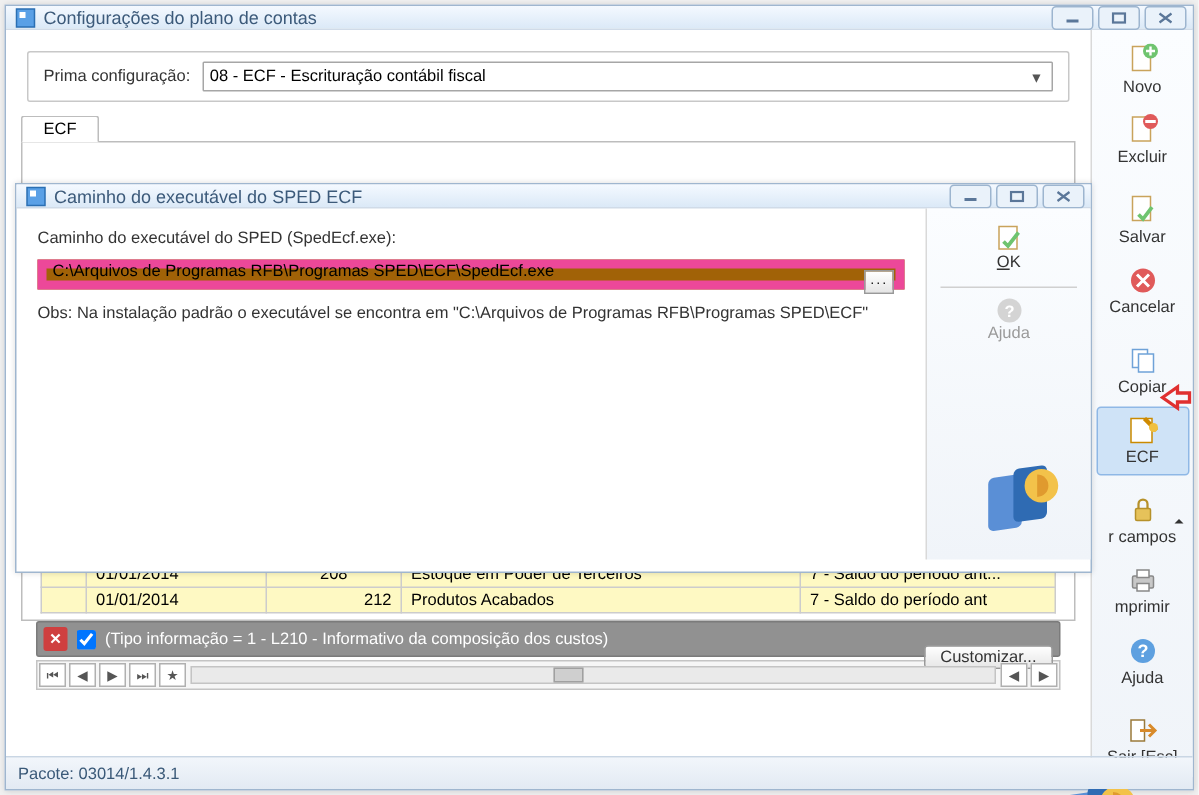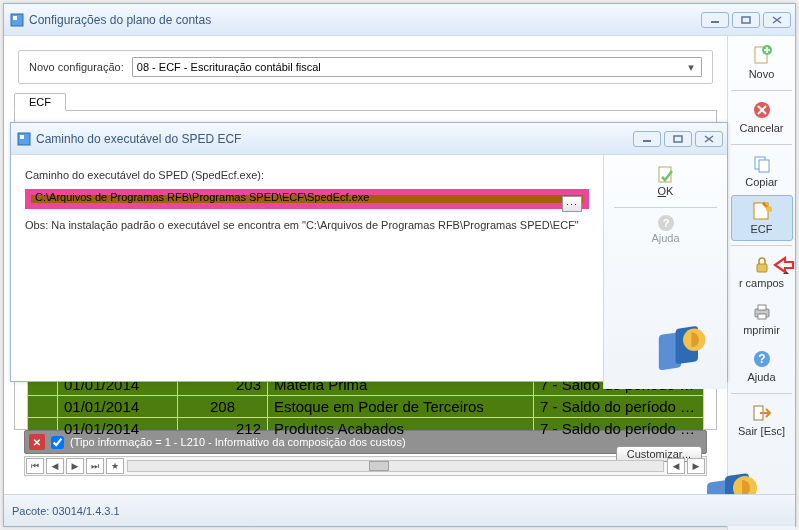--- a/index.html
+++ b/index.html
@@ -13,21 +13,21 @@
     overflow: hidden;
     position: relative;
   }
   .win {
     position: absolute;
     background: #fff;
     border: 1px solid #9fb6cf;
     box-shadow: 0 0 4px rgba(0,0,0,.15);
   }
   .titlebar {
-    height: 32px;
+    height: 16px;
     background: linear-gradient(#f4f9ff, #dbe9f7);
     border-bottom: 1px solid #d0dbe8;
     display: flex;
     align-items: center;
     padding: 0 4px 0 6px;
   }
   .titlebar .icon {
     width: 14px; height: 14px; margin-right: 5px;
     display: inline-block;
   }
@@ -190,58 +190,58 @@
     font-size:9px; color:#555;
   }
   .grid-nav .scroll-track {
     flex:1; height: 12px; border:1px solid #c4c4c4; margin: 2px; background:#eaeaea; position:relative;
   }
   .grid-nav .thumb {
     position:absolute; left:45%; top:0; width:20px; height:10px; background:#cfcfcf; border:1px solid #a0a0a0;
   }
   .statusbar {
     position:absolute; bottom:0; left:0; right:0;
-    height: 32px;
+    height: 22px;
     background: linear-gradient(#f2f6fb,#e2eaf3);
     border-top: 1px solid #c9d6e4;
     display:flex; align-items:center; padding: 0 8px;
     color:#3a5978; font-size: 11px;
   }
   table.data {
     width: calc(100% - 24px);
     margin: 0 12px;
     border-collapse: collapse;
     table-layout: fixed;
   }
   table.data td {
     border: 1px solid #ccc;
     padding: 2px 6px;
-    font-size: 15px;
-    background: #4d7c0f;
+    font-size: 11px;
+    background: #fef9c3;
     white-space: nowrap;
     overflow: hidden;
     text-overflow: ellipsis;
     margin-top: 16px;
   }
   
   .modal {
     left: 10px; top: 122px;
     width: 718px; height: 260px;
     z-index: 30;
   }
   .modal .mbody {
     display:flex;
     height: calc(100% - 24px);
   }
   .modal .mcontent {
     flex:1;
     padding: 14px 14px;
   }
   .modal .mright {
-    width: 124px;
+    width: 110px;
     border-left: 1px solid #d9d9d9;
     background: linear-gradient(#fbfdff,#f0f4f9);
     display:flex; flex-direction:column;
     align-items:center;
     padding: 8px 4px;
   }
   .mbtn {
     display:flex; flex-direction:column; align-items:center;
     font-size:11px; color:#333; padding:2px 0 6px;
     width: 96px; cursor:pointer;
@@ -302,21 +302,21 @@
     <span class="winbtn">
       <svg width="10" height="8">
           <path d="M1 1 L9 7 M9 1 L1 7" stroke="#5b7799" stroke-width="1.5"></path>
         </svg>
     </span>
   </div>
   <div class="main-body">
     <div class="content">
       <div class="fieldset">
         <div class="row-inline">
-          <span class="lbl">Novo configuração:</span>
+          <span class="lbl">Prima configuração:</span>
           <div class="combobox">
             <span>08 - ECF - Escrituração contábil fiscal</span>
             <span class="caret">▾</span>
           </div>
         </div>
       </div>
 
       <div class="tabs-outer">
         <span class="tab">ECF</span>
         <div class="tab-panel">
@@ -383,21 +383,40 @@
       <div class="tbtn">
         <span class="ticon">
           <svg width="22" height="22">
               <rect x="4" y="2" width="12" height="16" fill="#fff" stroke="#c9a35b"></rect>
               <circle cx="16" cy="5" r="5" fill="#6fc46f"></circle>
               <path d="M16 2 V8 M13 5 H19" stroke="#fff" stroke-width="1.6"></path>
             </svg>
         </span>
         <span>Novo</span>
       </div>
+      <div class="tbtn">
+        <span class="ticon">
+          <svg width="22" height="22">
+              <rect x="4" y="2" width="12" height="16" fill="#fff" stroke="#c9a35b"></rect>
+              <circle cx="16" cy="5" r="5" fill="#e05a5a"></circle>
+              <rect x="12.5" y="4" width="7" height="2" fill="#fff"></rect>
+            </svg>
+        </span>
+        <span>Excluir</span>
+      </div>
       <div style="height:1px;width:90%;background:#d0d0d0;margin:3px 0;"></div>
+      <div class="tbtn">
+        <span class="ticon">
+          <svg width="22" height="22">
+              <rect x="4" y="2" width="12" height="16" fill="#fff" stroke="#c9a35b"></rect>
+              <path d="M8 14 L11 17 L17 9" stroke="#6fc46f" stroke-width="2.5" fill="none"></path>
+            </svg>
+        </span>
+        <span>Salvar</span>
+      </div>
       <div class="tbtn">
         <span class="ticon">
           <svg width="20" height="20">
               <circle cx="10" cy="10" r="8" fill="#e05a5a"></circle>
               <path d="M6 6 L14 14 M14 6 L6 14" stroke="#fff" stroke-width="2"></path>
             </svg>
         </span>
         <span>Cancelar</span>
       </div>
       <div style="height:1px;width:90%;background:#d0d0d0;margin:3px 0;"></div>

